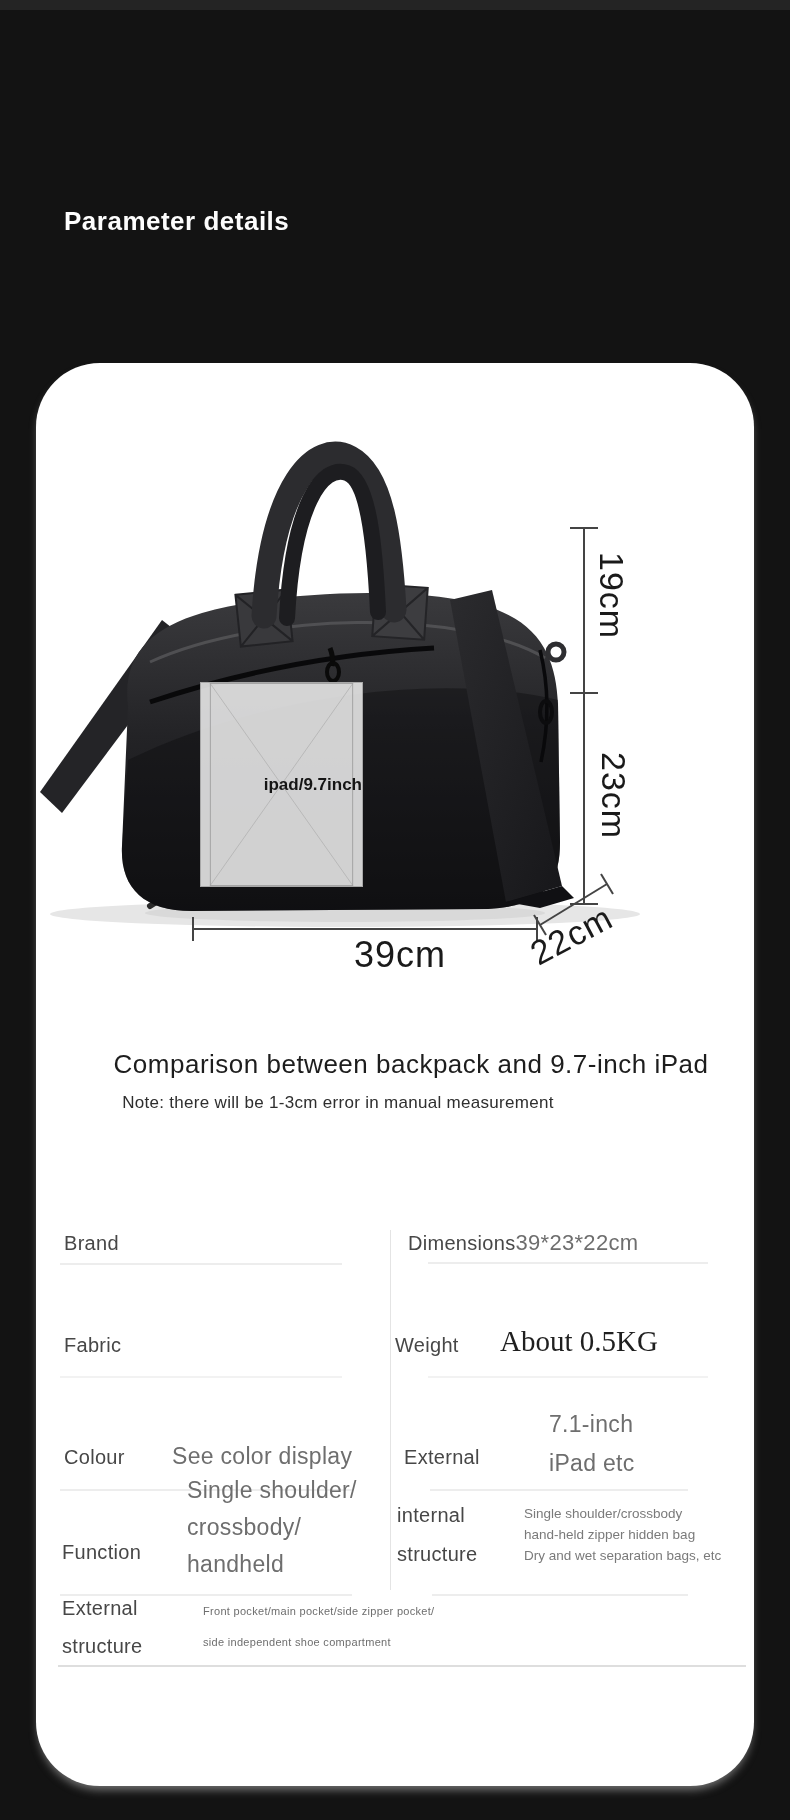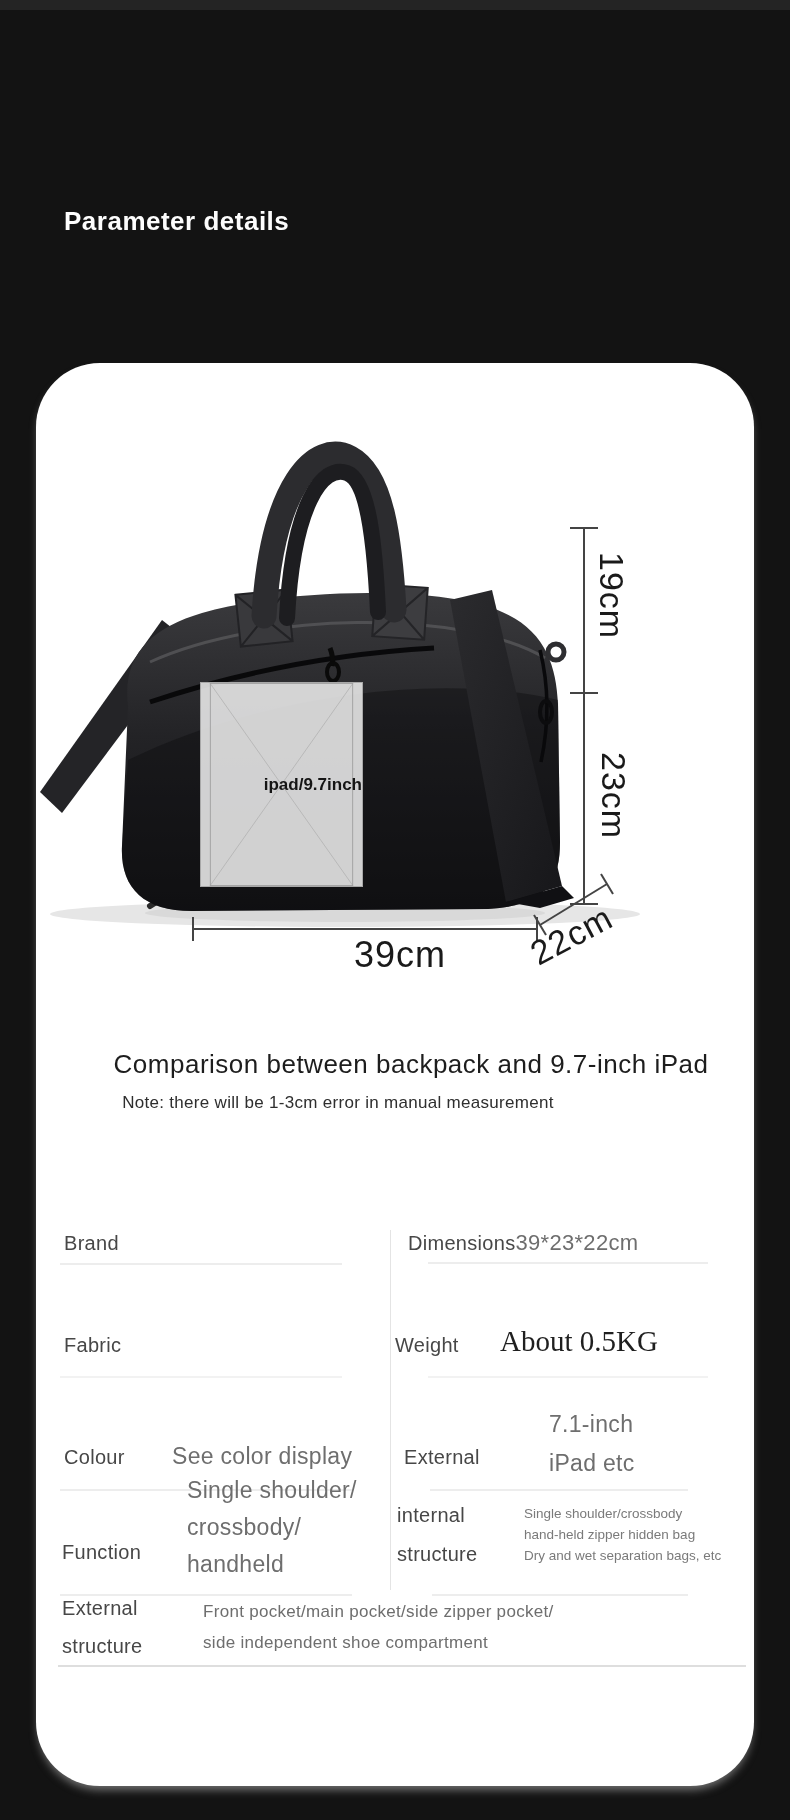--- a/index.html
+++ b/index.html
@@ -59,21 +59,21 @@
   #lbl-capacity{left:404px;top:1446px;}
   #val-capacity{left:549px;top:1405px;font-size:23px;line-height:39px;}
   #u-capacity{left:430px;top:1489px;width:258px;}
   #val-function{left:187px;top:1472px;font-size:23px;line-height:37px;}
   #lbl-function{left:62px;top:1541px;}
   #u-function{left:60px;top:1594px;width:292px;}
   #lbl-internal{left:397px;top:1496px;line-height:39px;}
   #val-internal{left:524px;top:1503px;font-size:13.5px;line-height:21px;color:#7a7a7a;}
   #u-internal{left:432px;top:1594px;width:256px;}
   #lbl-external{left:62px;top:1589px;line-height:38px;}
-  #val-external{left:203px;top:1596px;font-size:17px;line-height:31px;}
+  #val-external{left:203px;top:1596px;font-size:11px;line-height:31px;}
   #u-external{left:58px;top:1665px;width:688px;background:#dedede;}
 </style>
 </head>
 <body>
 
 <div id="canvas">
 
   <div class="abs" id="top-strip"></div>
 
   <div class="abs" id="page-title">Parameter details</div>

